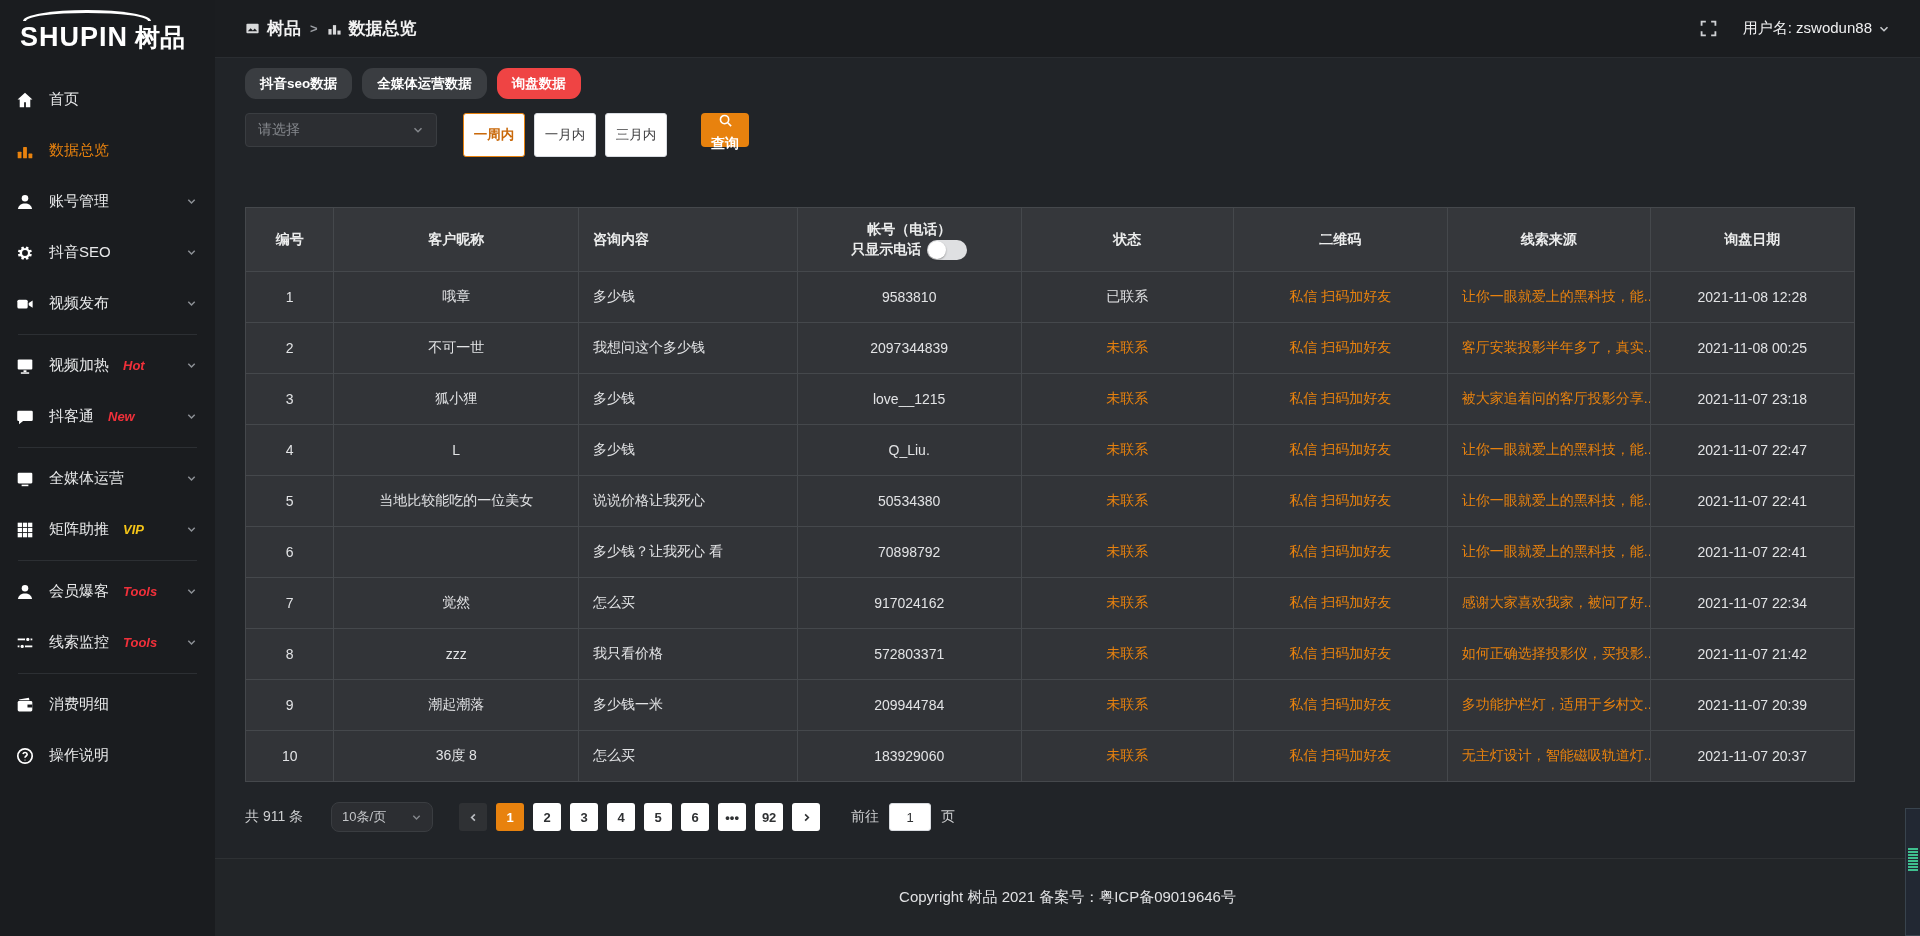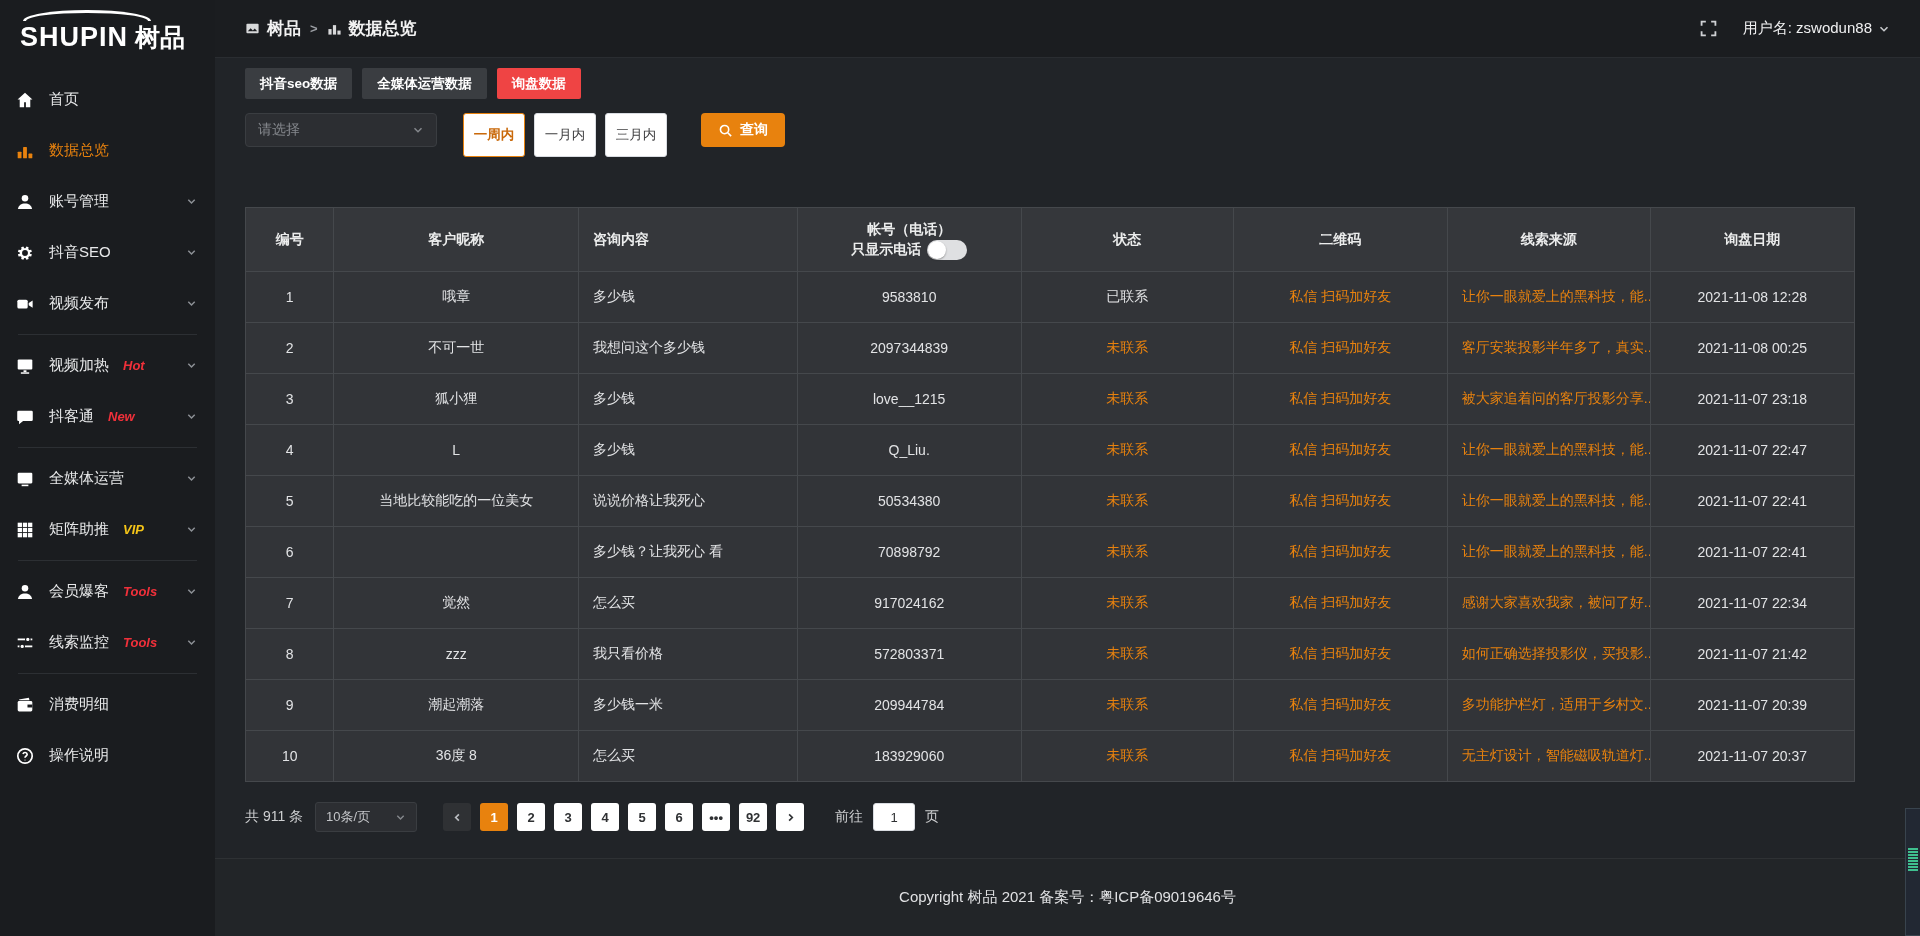--- a/index.html
+++ b/index.html
@@ -50,39 +50,39 @@
   .user-chip { display:flex; align-items:center; gap:6px; font-size:15px; color:#f0f0f1; cursor:pointer; }
   .user-caret { color:#c7c9cc; }
 
   
   .content { position:absolute; left:215px; top:58px; right:0; bottom:78px; padding:10px 30px 0 30px; }
 
   .tabs { display:flex; gap:10px; }
   .tab {
     height:31px; padding:0 15px; display:flex; align-items:center;
     background:#3a3d41; color:#fff; font-size:13.5px; font-weight:bold;
-    border-radius:2px; cursor:pointer;
+    border-radius:11px; cursor:pointer;
   }
   .tab.active { background:#ef4444; }
 
   .filters { display:flex; margin-top:14px; }
   .select {
     width:192px; height:34px; background:#2c2e32; border:1px solid #3a3d41; border-radius:4px;
     display:flex; align-items:center; padding:0 12px; color:#85888d; font-size:14px; cursor:pointer;
   }
   .select .sel-caret { margin-left:auto; color:#85888d; }
   .range-group { display:flex; gap:9px; margin-left:26px; }
   .range-btn {
     width:62px; height:44px; background:#fff; border:1px solid #d9dce1; border-radius:3px;
     display:flex; align-items:center; justify-content:center; font-size:13.5px; color:#3c3c3e; cursor:pointer;
   }
   .range-btn.active { border:1px solid #e8820e; color:#c9690a; font-weight:bold; }
   .query-btn {
-    margin-left:34px; height:34px; padding:0 17px; background:#e8820e; border-radius:4px;
-    display:flex; align-items:center; gap:7px; color:#fff; font-size:14px; font-weight:bold; cursor:pointer;
+    margin-left:34px; height:34px; padding:0 10px; background:#e8820e; border-radius:4px;
+    display:flex; align-items:center; gap:7px; color:#fff; font-size:14px; font-weight:bold; cursor:pointer;flex-direction:column;
   }
 
   
   .table-wrap { margin-top:50px; width:1610px; }
   table { width:100%; border-collapse:collapse; table-layout:fixed; }
   th, td { border:1px solid #45484c; font-size:14px; }
   thead th { height:64px; background:#35373b; color:#eceded; font-weight:bold; text-align:center; }
   tbody td { height:51px; background:#323438; color:#e2e3e5; text-align:center; padding:0 8px; }
   th.al, td.al { text-align:left; padding-left:14px; }
   .hd-account { line-height:1.5; }
@@ -90,23 +90,23 @@
   .switch { width:40px; height:20px; background:#dfe0e2; border-radius:10px; position:relative; cursor:pointer; flex:0 0 auto; }
   .switch .knob { position:absolute; left:1px; top:1px; width:18px; height:18px; background:#fff; border-radius:50%; box-shadow:0 1px 2px rgba(0,0,0,.35); }
   td .st.pending { color:#e8820e; }
   td .st.contacted { color:#e2e3e5; }
   .qr-links { color:#e8820e; cursor:pointer; }
   .qr-links span { margin:0 2px; }
   td.src { color:#e8820e; white-space:nowrap; overflow:hidden; cursor:pointer; }
 
   
   .pager { display:flex; align-items:center; margin-top:20px; font-size:14px; color:#cfd0d2; }
-  .pager .total { margin-right:12px; }
+  .pager .total { margin-right:28px; }
   .size-select {
-    width:102px; height:30px; background:#2c2e32; border:1px solid #3a3d41; border-radius:3px;
+    width:102px; height:30px; background:#2c2e32; border:1px solid #3a3d41; border-radius:8px;
     display:flex; align-items:center; padding:0 10px; color:#c3c5c8; font-size:13px; cursor:pointer; margin-right:26px;
   }
   .size-select .sel-caret { margin-left:auto; color:#85888d; }
   .pg-btn {
     min-width:28px; height:28px; border-radius:3px; display:flex; align-items:center; justify-content:center;
     font-size:13px; cursor:pointer; margin-right:9px; padding:0 4px;
   }
   .pg-prev { background:#2f3134; color:#babdc1; }
   .pg-num { background:#fff; color:#2f3133; font-weight:bold; }
   .pg-num.active { background:#e8820e; color:#fff; }

